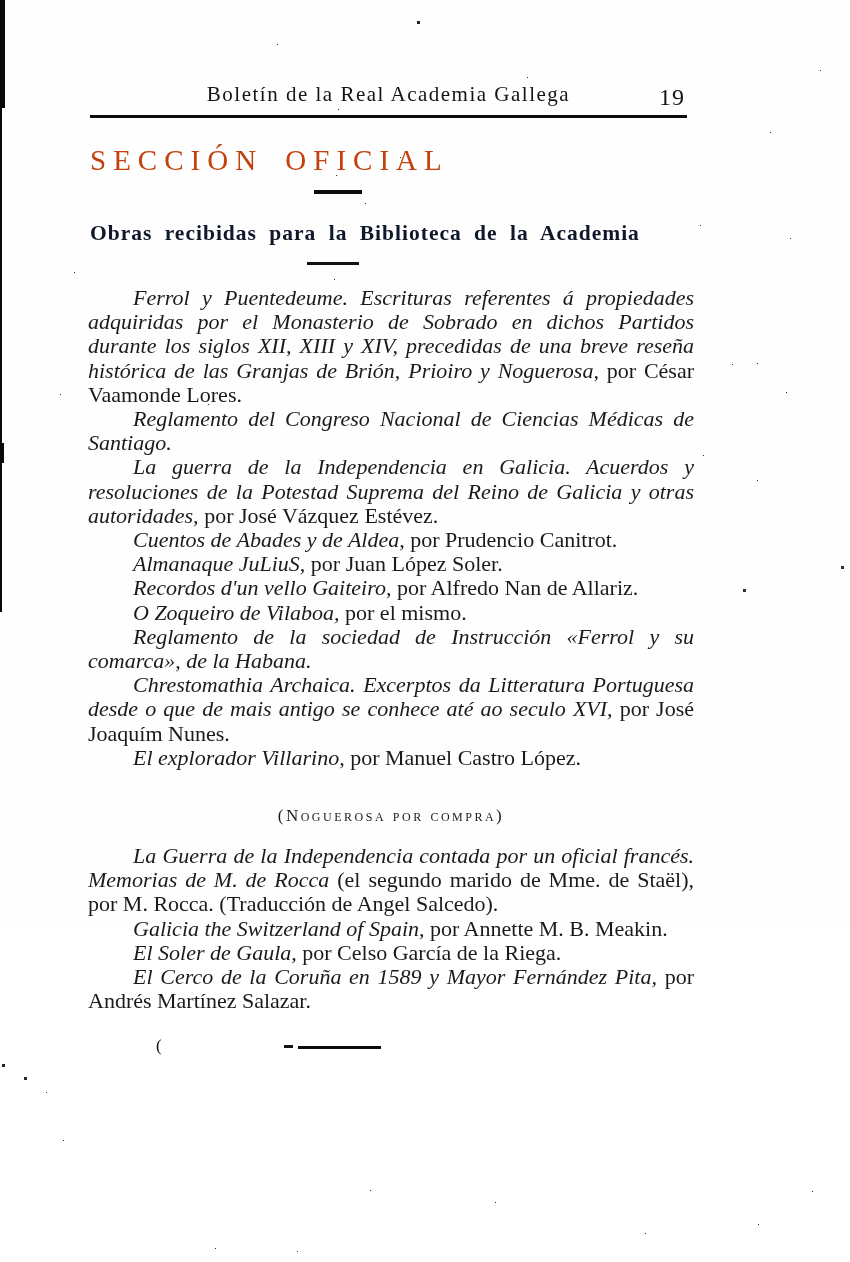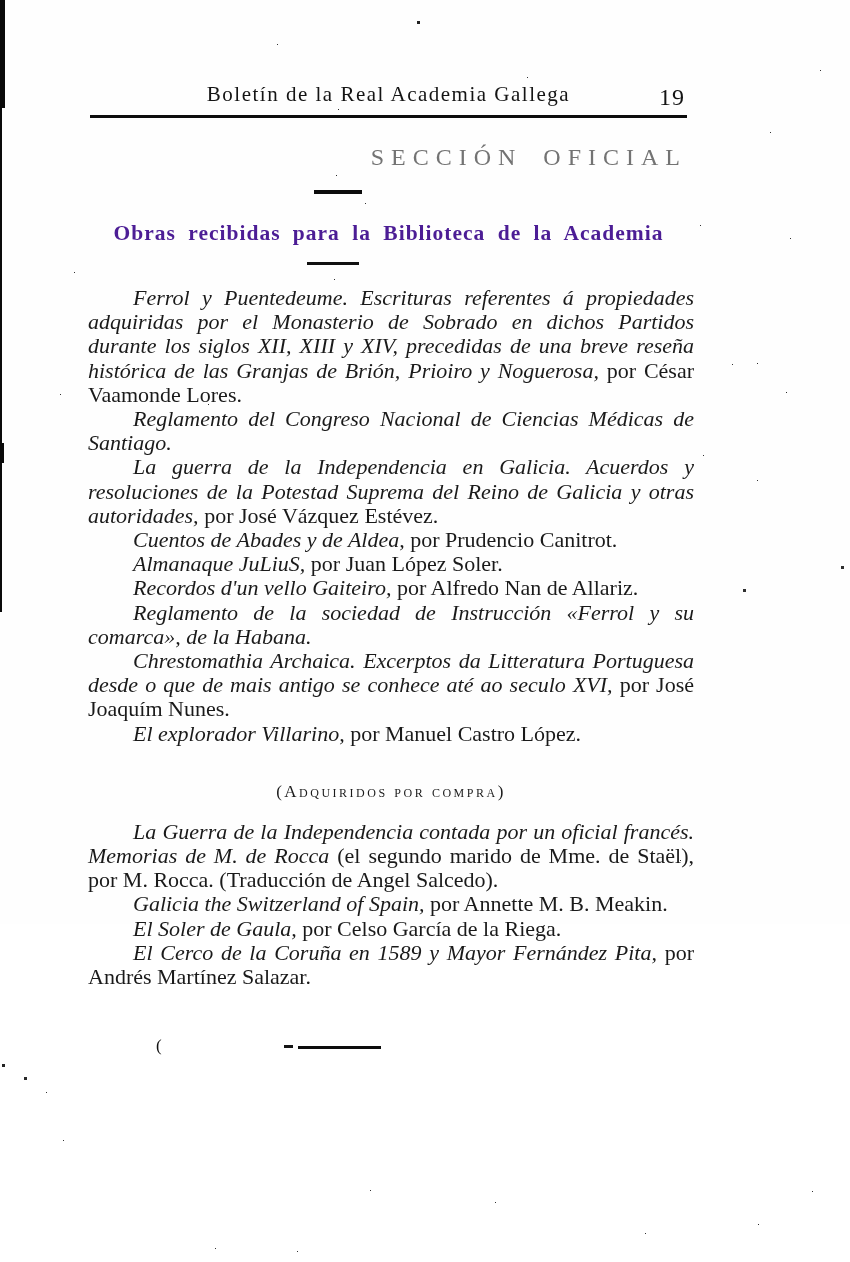--- a/index.html
+++ b/index.html
@@ -51,33 +51,33 @@
     position: absolute; right: 2px; top: 2px;
     font-size: 24px; letter-spacing: 1px; color: #141414;
   }
   .header-rule {
     position: absolute; top: 115px; left: 90px; width: 597px;
     border-top: 3px solid #0c0c0c;
   }
   
   .section-title {
     position: absolute; top: 144px; left: 90px; width: 597px;
-    text-align: right;
-    font-size: 24px; letter-spacing: 7px; word-spacing: 8px;
-    font-weight: 400; color: #737373;
+    text-align: left;
+    font-size: 29px; letter-spacing: 7px; word-spacing: 8px;
+    font-weight: 400; color: #c2410c;
   }
   .section-title-rule {
     position: absolute; top: 190px; left: 314px; width: 48px;
     border-top: 4px solid #0c0c0c;
   }
   .subtitle {
     position: absolute; top: 221px; left: 90px; width: 597px;
-    text-align: center;
+    text-align: left;
     font-size: 21.5px; font-weight: bold; letter-spacing: 1px; word-spacing: 6px;
-    color: #4c1d95;
+    color: #0f172a;
   }
   .subtitle-rule {
     position: absolute; top: 262px; left: 307px; width: 52px;
     border-top: 3px solid #111;
   }
   
   .book-groups {
     position: absolute; top: 286px; left: 88px; width: 606px;
   }
   .group-label {
@@ -134,26 +134,27 @@
   <div class="subtitle-rule"></div>
 
   <div class="book-groups">
       <section class="book-group">
         <p class="entry"><span class="it">Ferrol y Puentedeume. Escrituras referentes á propiedades adquiridas por el Monasterio de Sobrado en dichos Partidos durante los siglos XII, XIII y XIV, precedidas de una breve reseña histórica de las Granjas de Brión, Prioiro y Noguerosa,</span><span> por César Vaamonde Lores.</span></p>
         <p class="entry"><span class="it">Reglamento del Congreso Nacional de Ciencias Médicas de Santiago.</span></p>
         <p class="entry"><span class="it">La guerra de la Independencia en Galicia. Acuerdos y resoluciones de la Potestad Suprema del Reino de Galicia y otras autoridades,</span><span> por José Vázquez Estévez.</span></p>
         <p class="entry"><span class="it">Cuentos de Abades y de Aldea,</span><span> por Prudencio Canitrot.</span></p>
         <p class="entry"><span class="it">Almanaque JuLiuS,</span><span> por Juan López Soler.</span></p>
         <p class="entry"><span class="it">Recordos d'un vello Gaiteiro,</span><span> por Alfredo Nan de Allariz.</span></p>
+        <p class="entry"><span class="it">O Zoqueiro de Vilaboa,</span><span> por el mismo.</span></p>
         <p class="entry"><span class="it">Reglamento de la sociedad de Instrucción «Ferrol y su comarca», de la Habana.</span></p>
         <p class="entry"><span class="it">Chrestomathia Archaica. Excerptos da Litteratura Portuguesa desde o que de mais antigo se conhece até ao seculo XVI,</span><span> por José Joaquím Nunes.</span></p>
         <p class="entry"><span class="it">El explorador Villarino,</span><span> por Manuel Castro López.</span></p>
       </section>
       <section class="book-group">
-        <div class="group-label">(Adquiridos por compra)</div>
+        <div class="group-label">(Noguerosa por compra)</div>
         <p class="entry"><span class="it">La Guerra de la Independencia contada por un oficial francés. Memorias de M. de Rocca</span><span> (el segundo marido de Mme. de Staël), por M. Rocca. (Traducción de Angel Salcedo).</span></p>
         <p class="entry"><span class="it">Galicia the Switzerland of Spain,</span><span> por Annette M. B. Meakin.</span></p>
         <p class="entry"><span class="it">El Soler de Gaula,</span><span> por Celso García de la Riega.</span></p>
         <p class="entry"><span class="it">El Cerco de la Coruña en 1589 y Mayor Fernández Pita,</span><span> por Andrés Martínez Salazar.</span></p>
       </section>
     </div>
 
   <div class="footer-dash"></div>
   <div class="footer-divider"></div>
   <span class="stray-mark">(</span>

